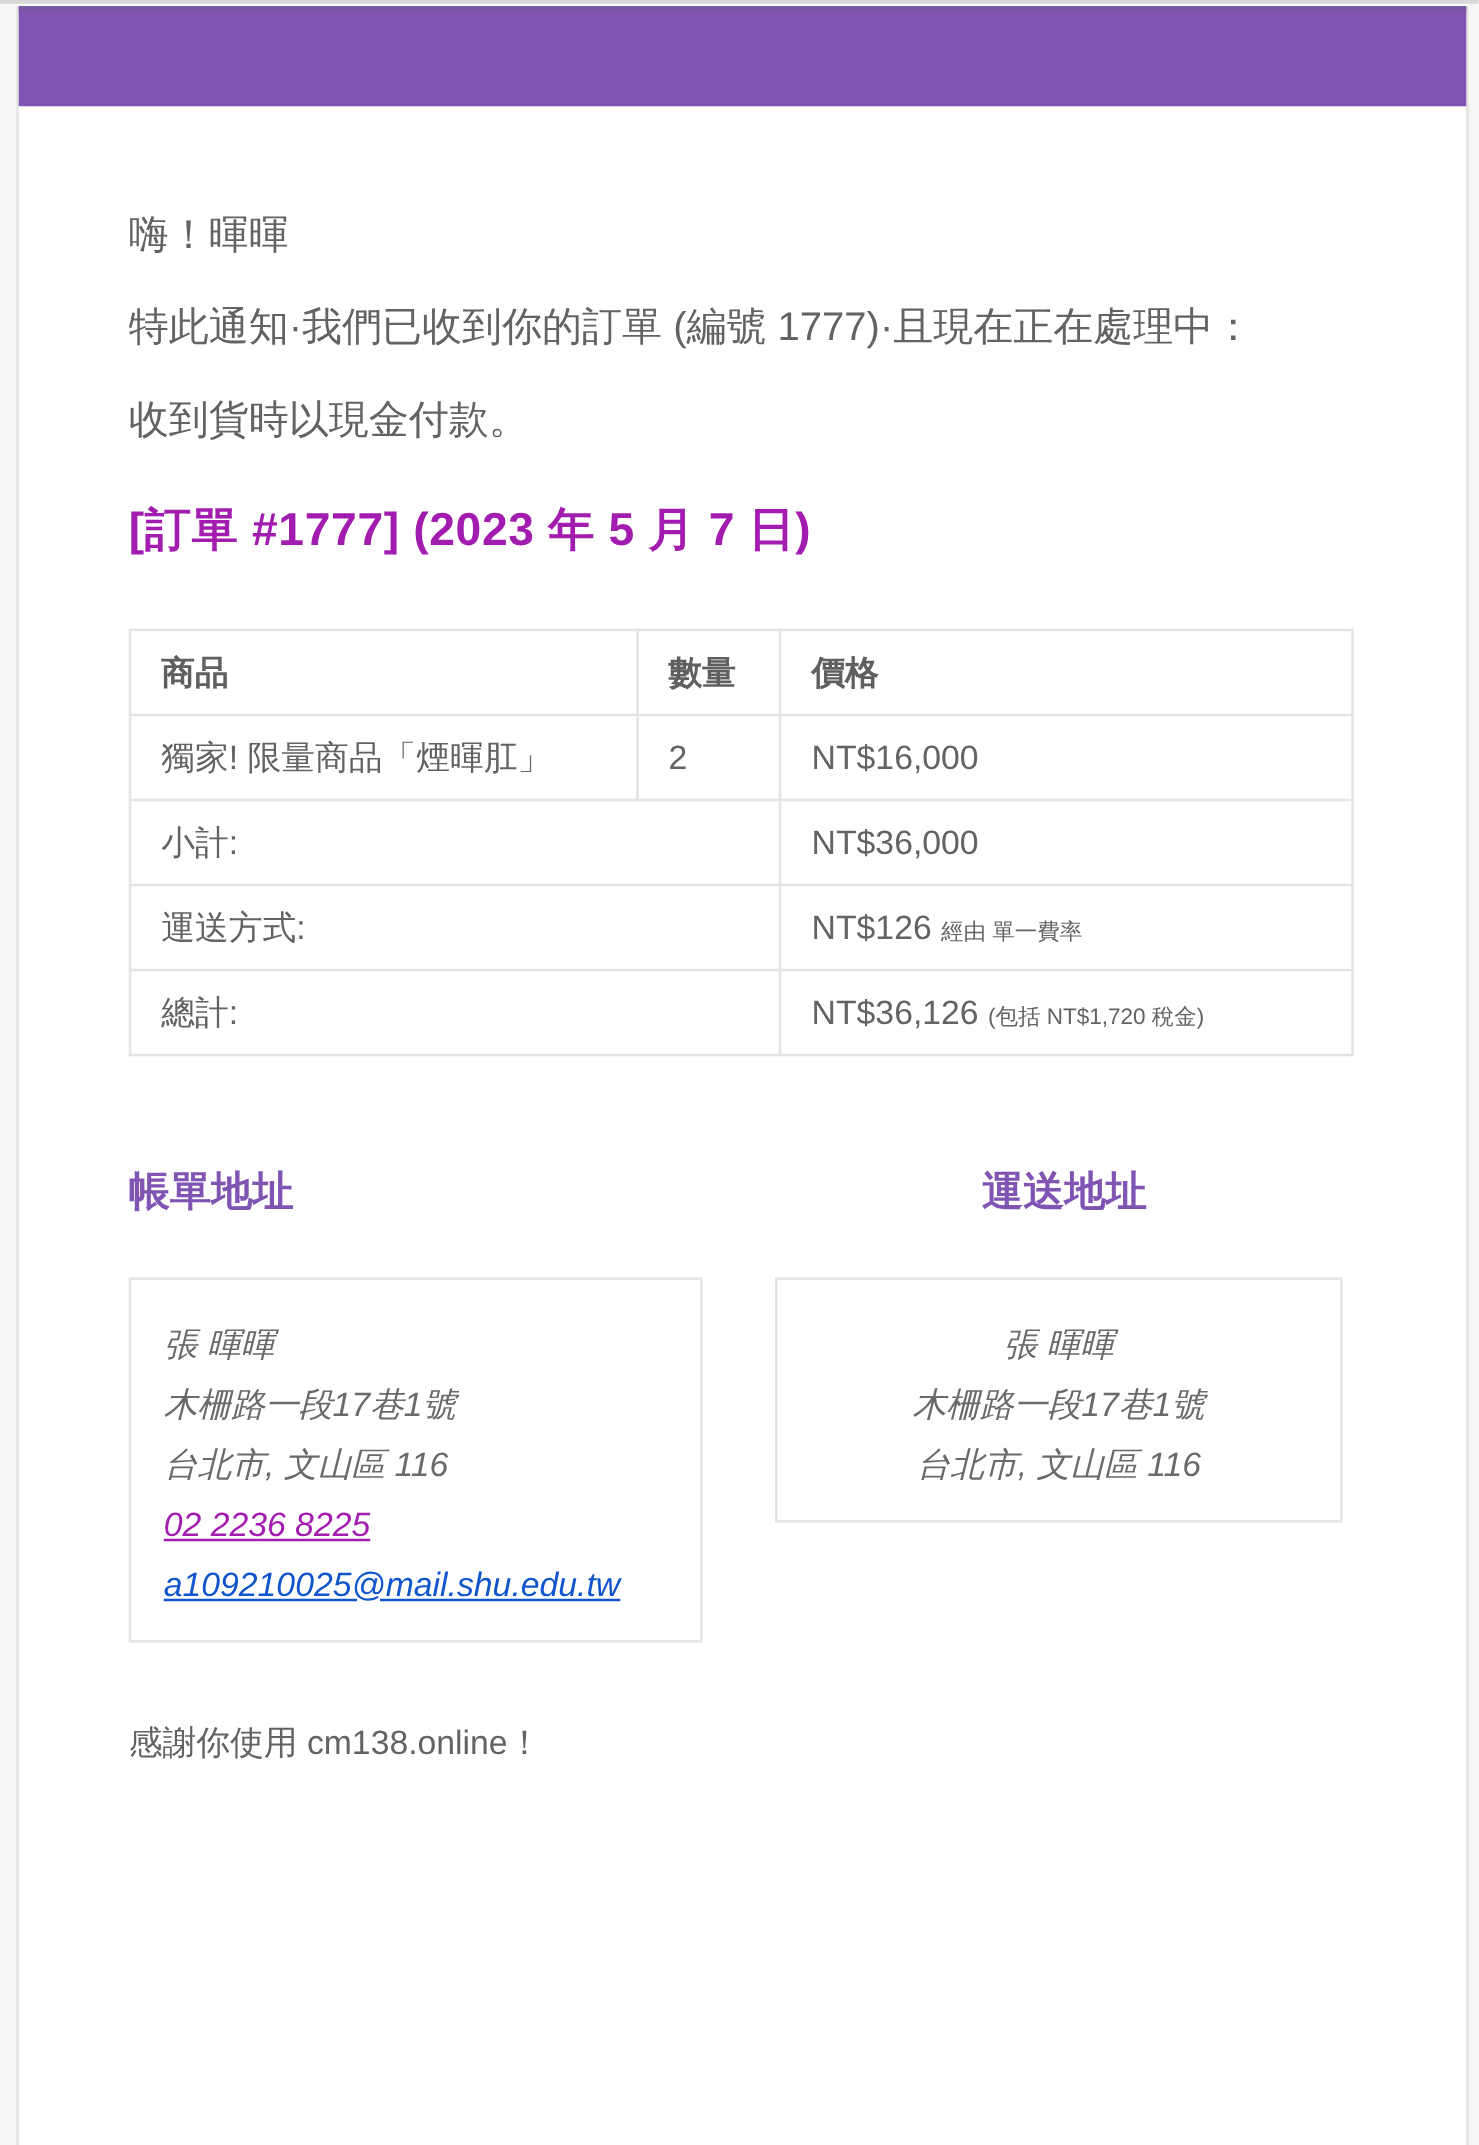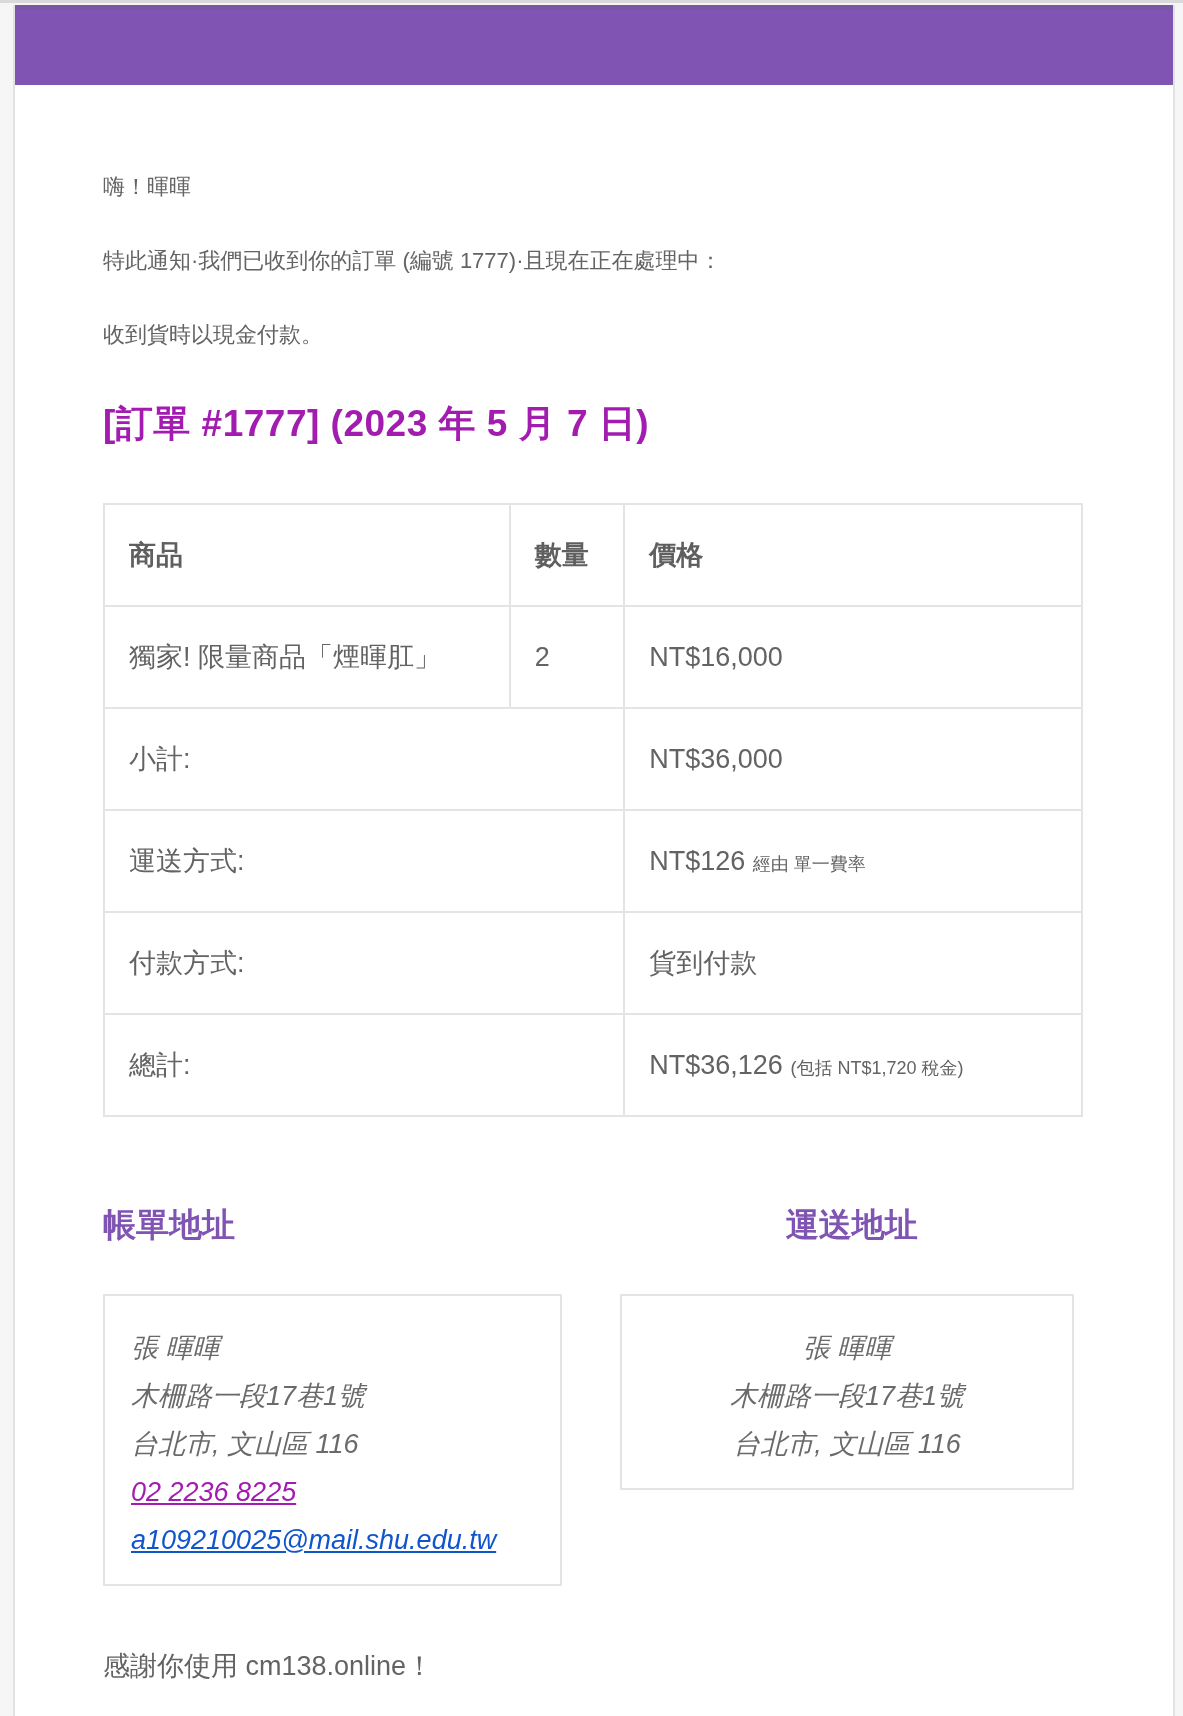--- a/index.html
+++ b/index.html
@@ -19,40 +19,40 @@
     border-right: 2px solid #e2e2e2;
     min-height: 1711px;
   }
   .header-band {
     height: 80px;
     background: #7f54b3;
     border-top: 5px solid #7a57a4;
   }
   .content { padding: 56px 90px 0 88px; }
 
-  p.body-text { font-size: 22px; line-height: 40px; margin-bottom: 34px; color: #636363; }
+  p.body-text { font-size: 32px; line-height: 40px; margin-bottom: 34px; color: #636363; }
   .first-para { margin-top: 26px; }
 
   h2.order-heading {
     color: #a21caf;
     font-size: 37px;
     font-weight: bold;
     margin-top: 44px;
     margin-bottom: 54px;
     letter-spacing: 0.5px;
   }
 
   table.order-table {
     width: 100%;
     border-collapse: collapse;
     table-layout: fixed;
   }
   table.order-table th, table.order-table td {
     border: 2px solid #e4e4e4;
-    padding: 32px 24px;
+    padding: 15px 24px;
     font-size: 27px;
     text-align: left;
     vertical-align: middle;
     color: #636363;
     font-weight: normal;
   }
   table.order-table th { font-weight: bold; color: #5f5f5f; }
   .col-product { width: 41.5%; }
   .col-qty { width: 11.7%; }
   .col-price { width: 46.8%; }
@@ -118,24 +118,20 @@
       </tr>
       <tr>
         <td colspan="2" class="total-label">小計:</td>
         <td><span>NT$36,000</span></td>
       </tr>
       <tr>
         <td colspan="2" class="total-label">運送方式:</td>
         <td><span>NT$126</span> <span class="small-note">經由 單一費率</span></td>
       </tr>
       <tr>
-        <td colspan="2" class="total-label">付款方式:</td>
-        <td><span>貨到付款</span></td>
-      </tr>
-      <tr>
         <td colspan="2" class="total-label">總計:</td>
         <td><span>NT$36,126</span> <span class="small-note">(包括 NT$1,720 稅金)</span></td>
       </tr>
     </tbody>
       </table>
 
     <div class="addresses">
       <div class="addr-col">
         <h3 class="addr-heading">帳單地址</h3>
         <div class="addr-box">

